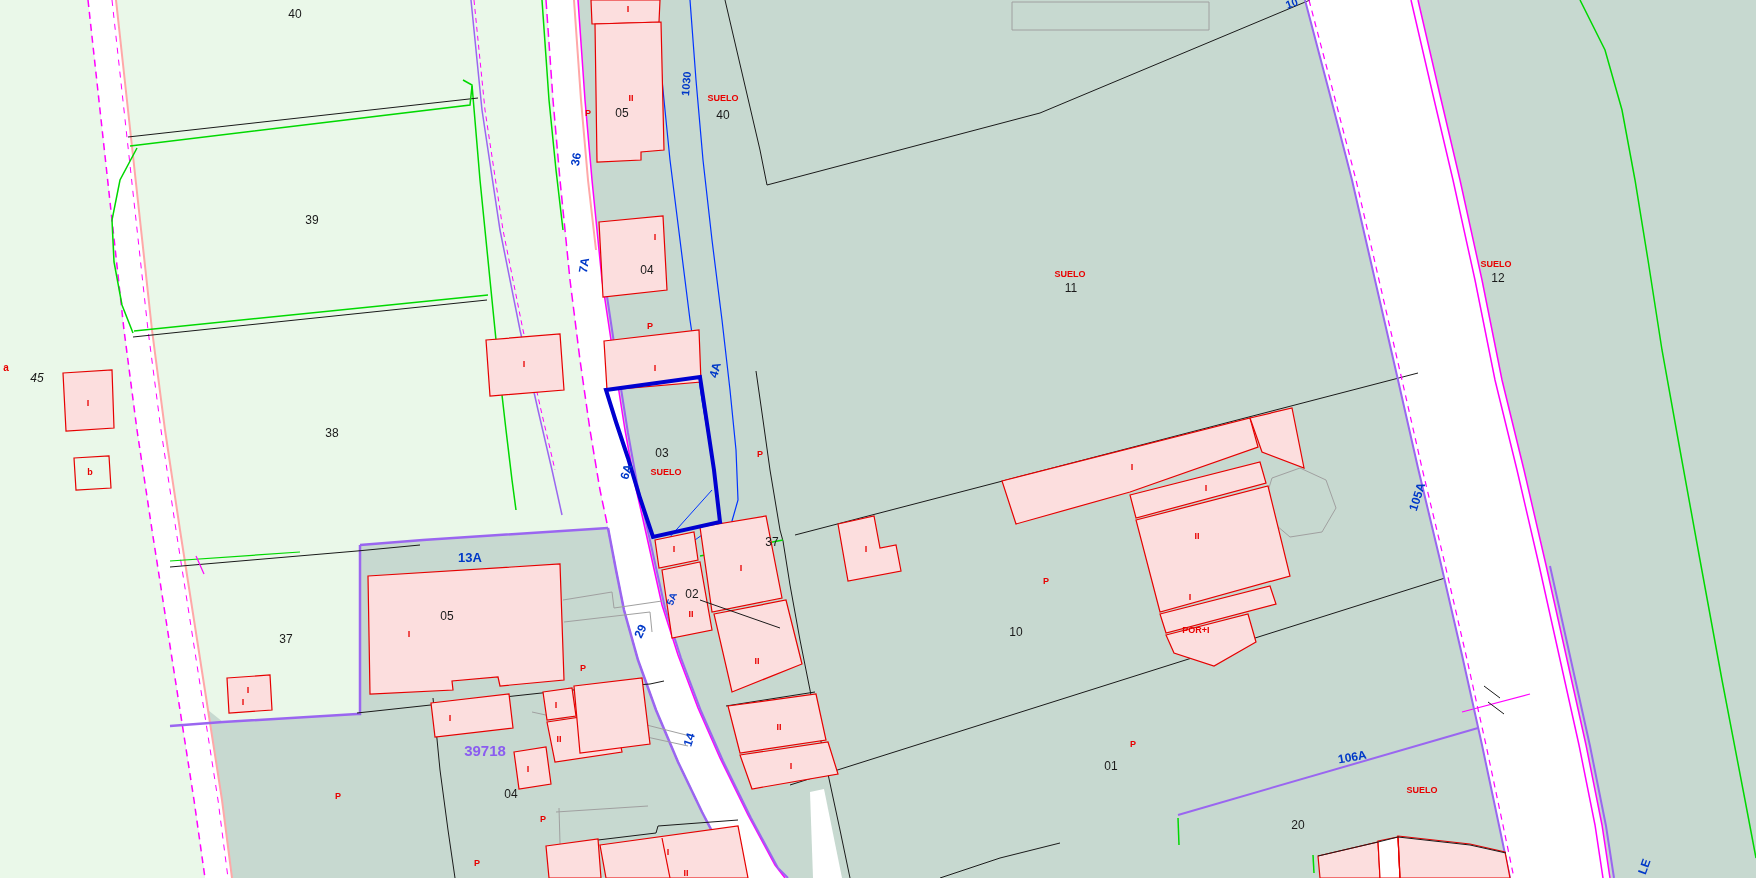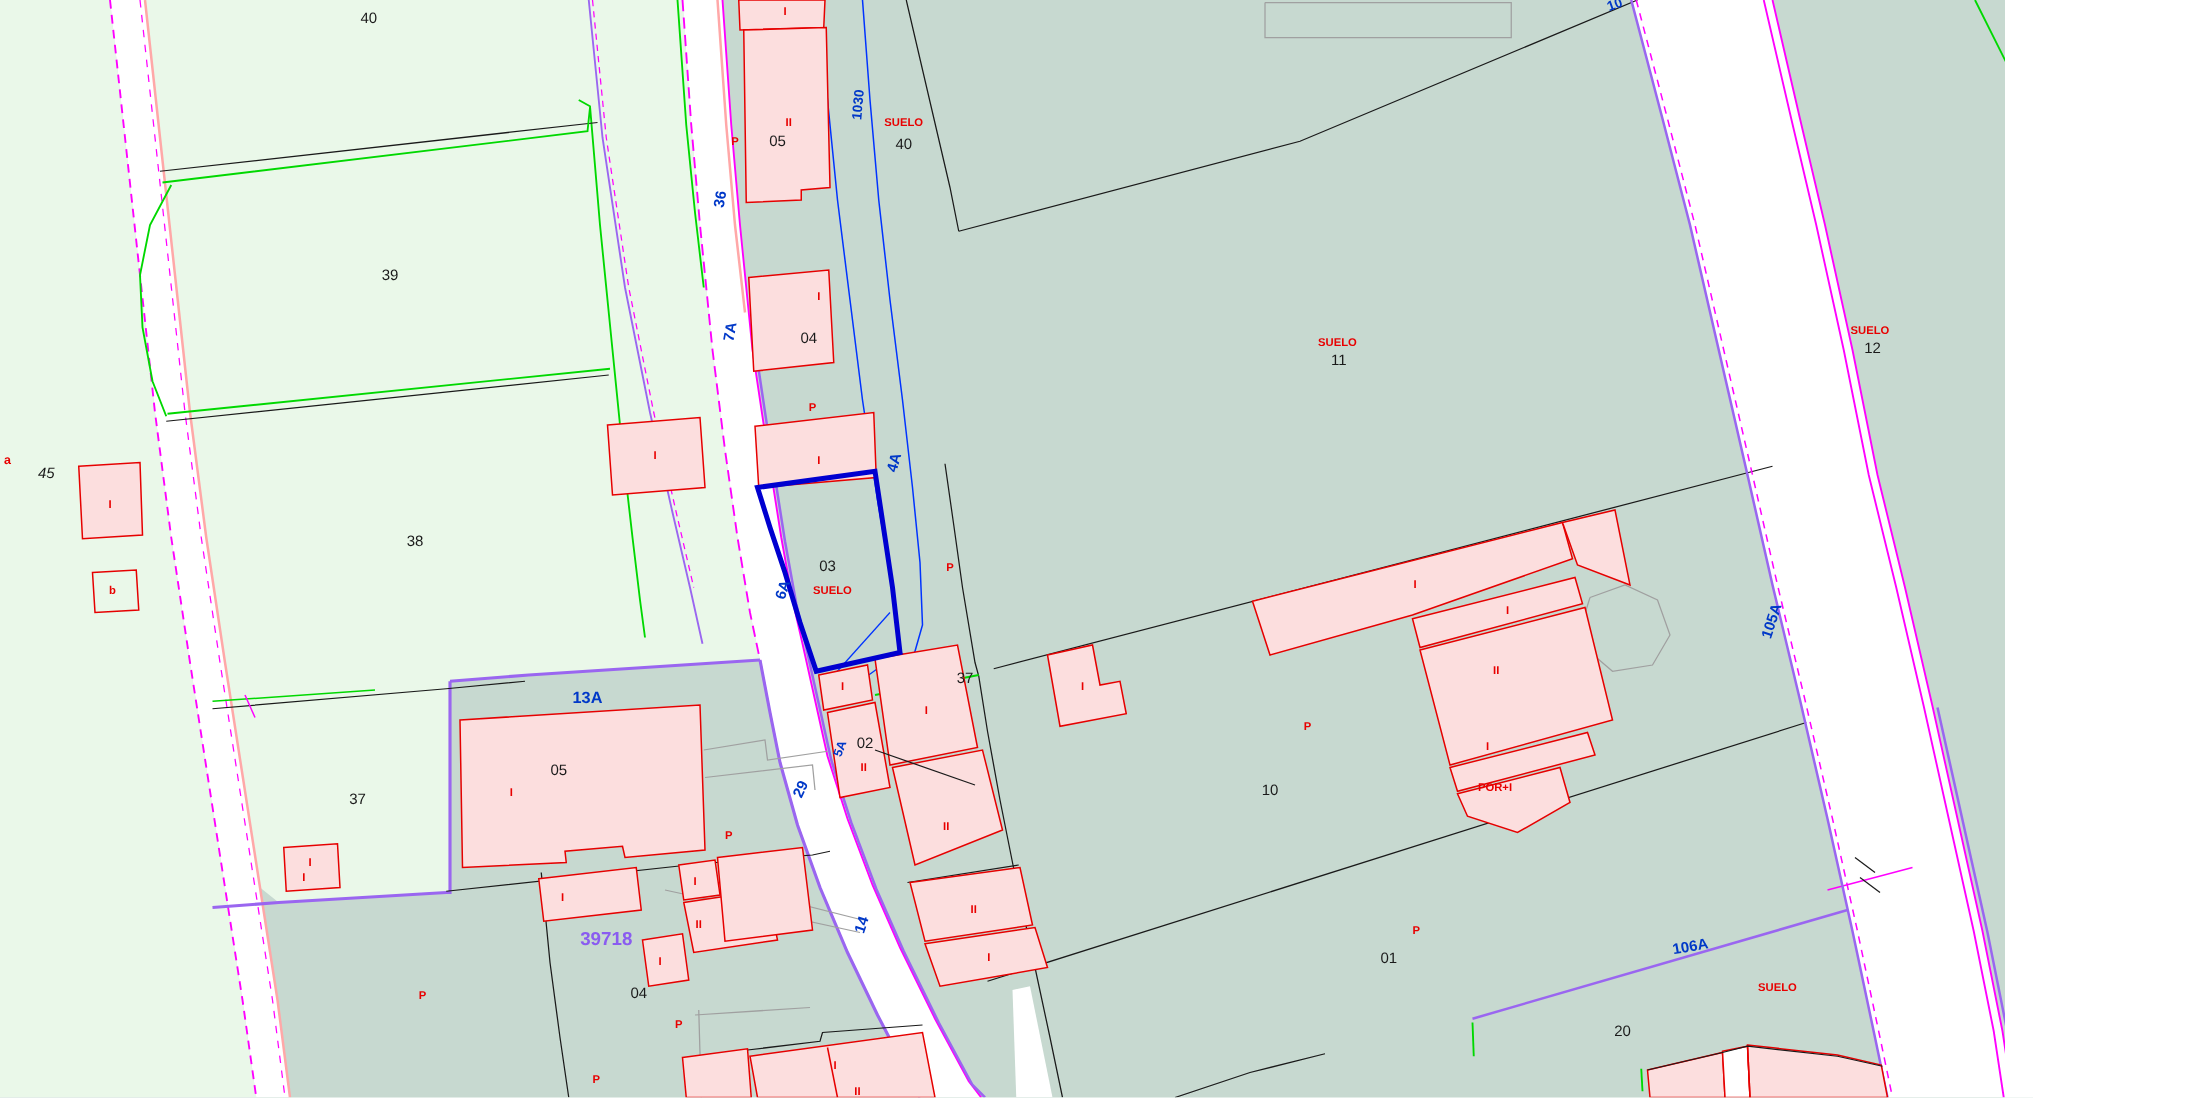--- a/index.html
+++ b/index.html
@@ -1,16 +1,16 @@
 <!DOCTYPE html>
 <html><head>
 <meta charset="utf-8">
 <style>
   html,body{margin:0;padding:0;background:#fff;}
-  #map-wrap{position:relative;width:1604px;height:878px;overflow:hidden;background:#c7d9d0;}
+  #map-wrap{position:relative;width:1756px;height:878px;overflow:hidden;background:#c7d9d0;}
   svg{display:block;}
   text{font-family:"Liberation Sans","DejaVu Sans",sans-serif;}
 </style>
 </head>
 <body>
 
 <div id="map-wrap">
   <svg id="map-svg" xmlns="http://www.w3.org/2000/svg" width="1756" height="878" viewBox="0 0 1756 878" preserveAspectRatio="none">
       <rect x="0" y="0" width="1756" height="878" fill="#c7d9d0"></rect>
       <polygon points="116,0 546,0 553,100 560,180 570,280 580,360 590,430 600,490 608,528 423,540 360,545 360,714 357,714 223,722 208,710 194,620 180,530 165,430 152,330 140,220 128,110" fill="#eaf8e9" stroke="none"></polygon>

